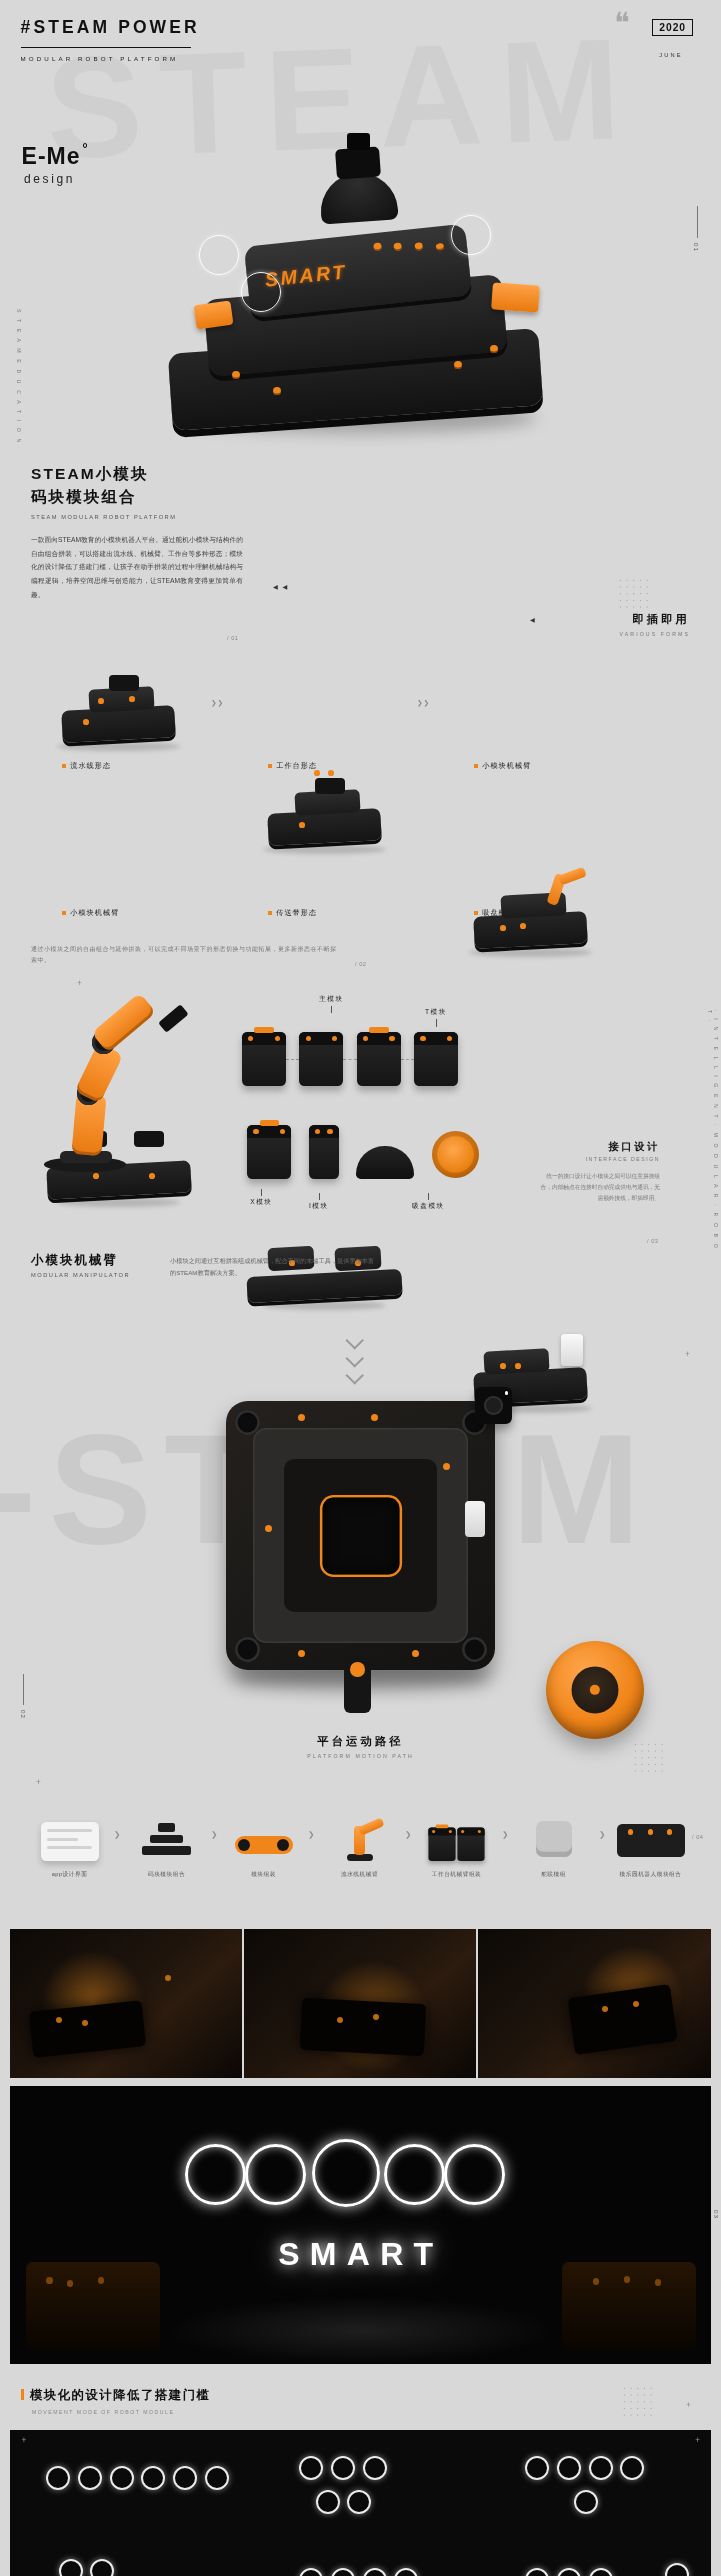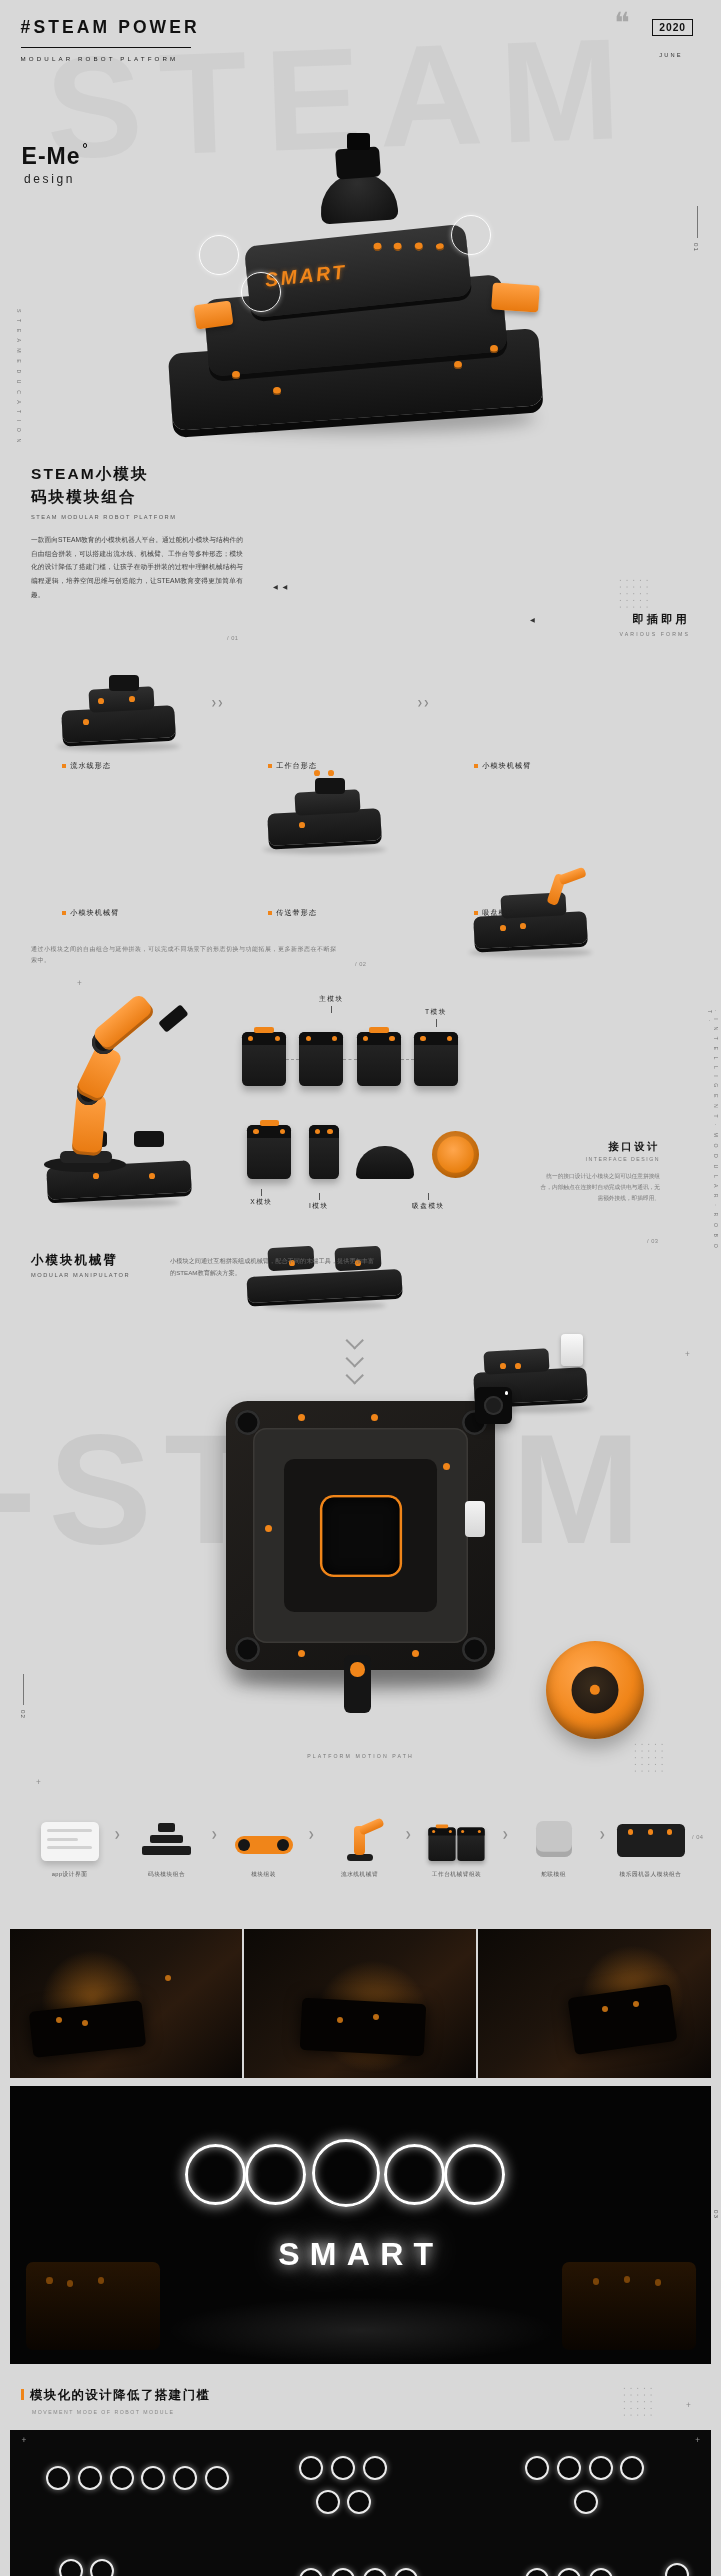--- a/index.html
+++ b/index.html
@@ -393,20 +393,21 @@
     <div class="tp-cam">
         <i></i>
         <u></u>
       </div>
     <div class="tp-white"></div>
     <div class="tp-arm">
         <i></i>
       </div>
   </div>
 
+  <div class="abs cap-main" style="left:0;top:1734px;width:721px">平台运动路径</div>
   <div class="abs cap-en" style="left:0;top:1753px;width:721px">PLATFORM MOTION PATH</div>
 
   <div class="abs side-line" style="left:23px;top:1674px;height:31px"></div>
   <div class="abs side-mark vtext" style="left:19.6px;top:1710px">02</div>
   <div class="abs dots" style="left:632px;top:1741px"></div>
 
   <div class="abs" style="left:31px;top:1803px;width:77px">
     <div class="th">
         <div class="t-app">
           <i style="top:7.2px"></i>

